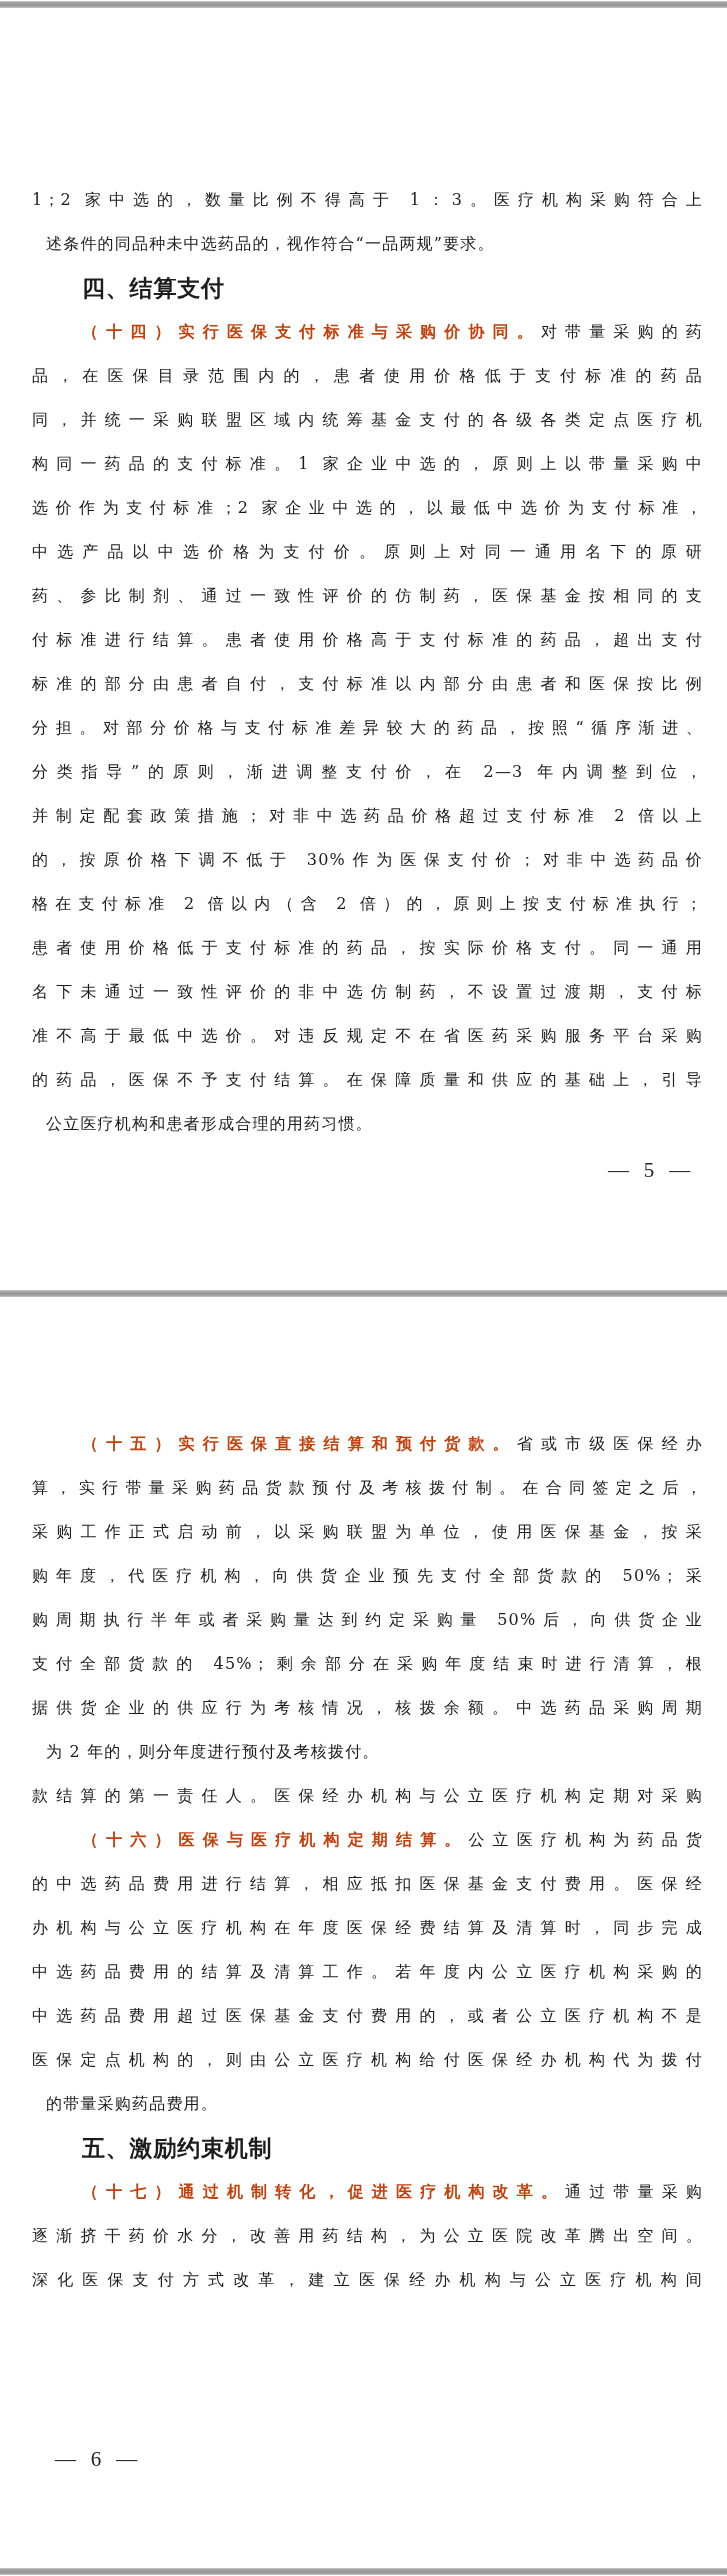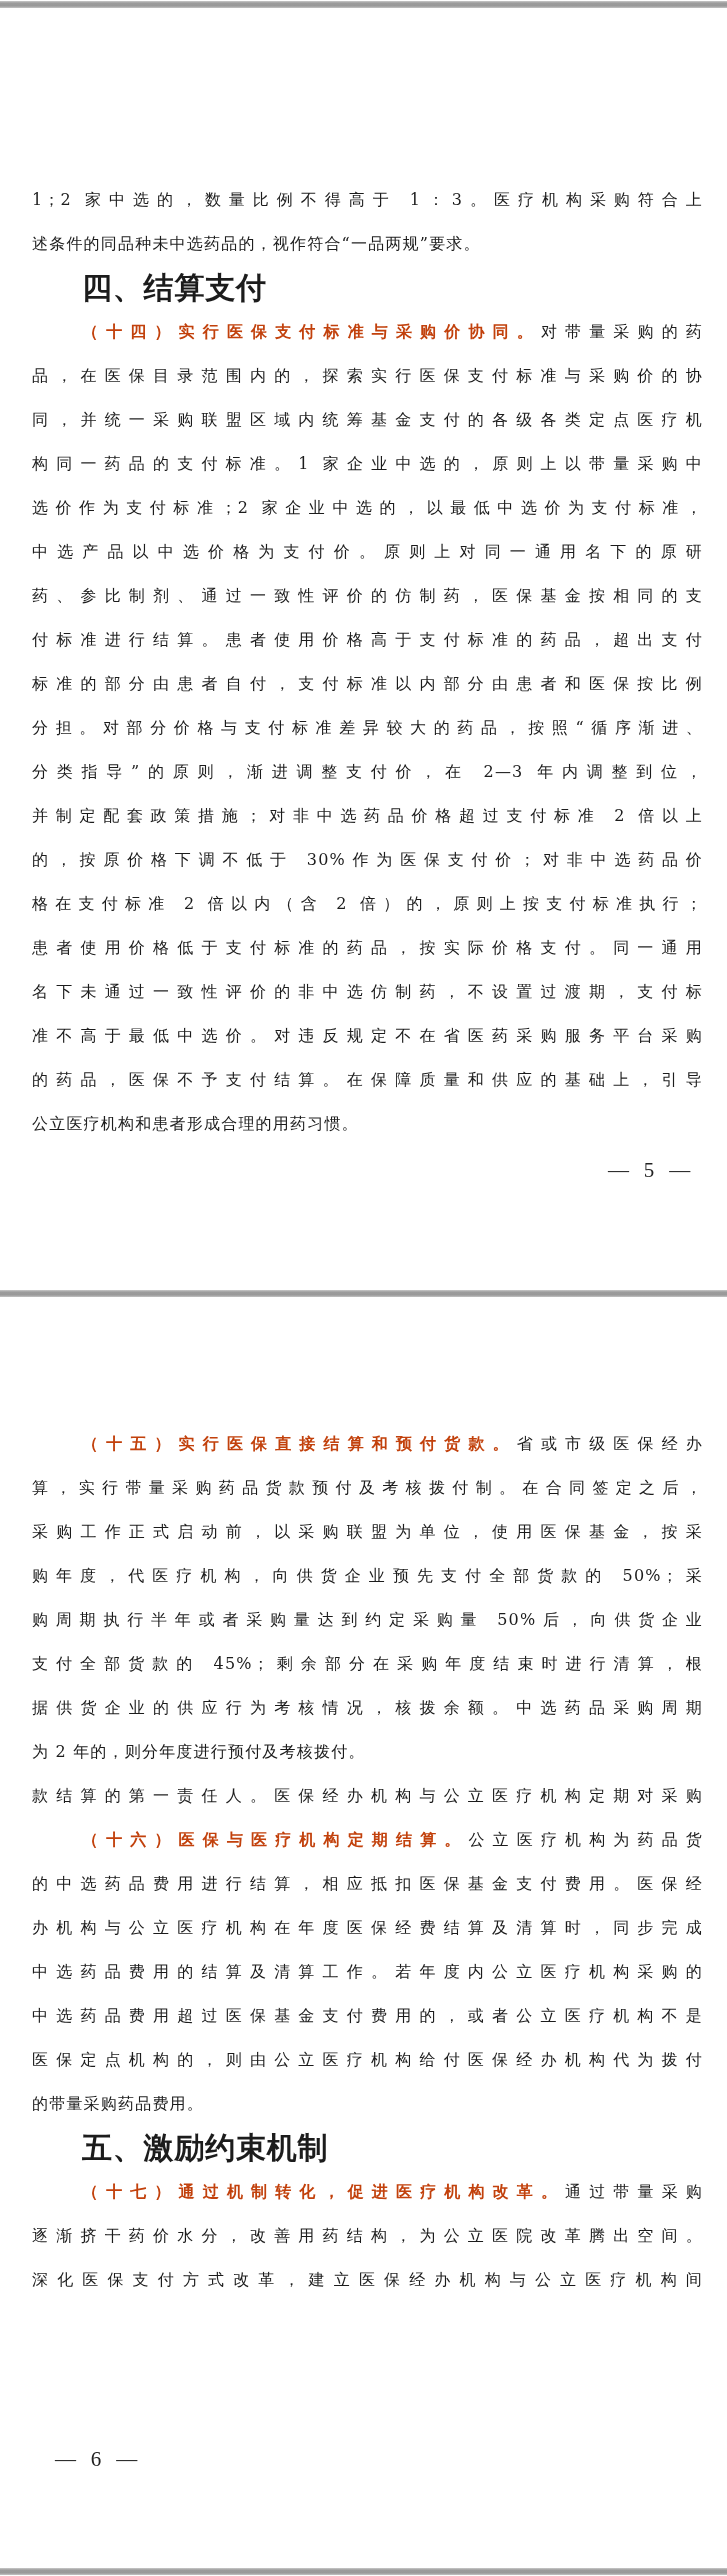--- a/index.html
+++ b/index.html
@@ -6,39 +6,39 @@
     body { width: 727px; height: 2576px; position: relative; overflow: hidden;
            font-family: "DejaVu Serif", "Liberation Serif", serif; color: #1c1c1c; }
     .bar { position: absolute; left: 0; width: 727px; height: 7.3px;
            background: linear-gradient(#c9c9c9, #9c9c9c 30%, #999999 70%, #c4c4c4); }
     .page-text { position: absolute; left: 32px; width: 671px; }
     .line { display: block; overflow: hidden; white-space: normal;
             font-size: 16px; letter-spacing: 1.2px; word-break: keep-all; }
     .p1 .line { height: 44px; line-height: 44px; }
     .p2 .line { height: 44px; line-height: 44px; }
     .full { text-align: justify; text-align-last: justify; }
-    .last { text-align: left; }
+    .last { text-align: left; margin-left: 14px; }
     .indent { text-indent: 50px; }
     .heading { padding-left: 50px; font-family: "DejaVu Sans", "Liberation Sans", sans-serif;
-               font-weight: bold; font-size: 30px; letter-spacing: 0.8px; }
+               font-weight: bold; font-size: 23px; letter-spacing: 0.8px; }
     .lead { font-weight: bold; color: #c2410c; }
     .page-num { position: absolute; font-size: 21px; letter-spacing: 4.8px; line-height: 24px;
                 font-family: "Liberation Serif", "DejaVu Serif", serif; color: #222; }
   </style>
 </head>
 <body>
 
 <div class="bar" style="top:0.8px;"></div>
 
 <div class="page-text p1" style="top:178px;">
   <div class="line full">1；2 家中选的，数量比例不得高于 1：3。医疗机构采购符合上</div>
   <div class="line last">述条件的同品种未中选药品的，视作符合“一品两规”要求。</div>
   <div class="line heading">四、结算支付</div>
   <div class="line full indent"><span class="lead">（十四）实行医保支付标准与采购价协同。</span><span>对带量采购的药</span></div>
-  <div class="line full">品，在医保目录范围内的，探索实行医保支付标准与采购价的协</div>
+  <div class="line full">品，在医保目录范围内的，患者使用价格低于支付标准的药品</div>
   <div class="line full">同，并统一采购联盟区域内统筹基金支付的各级各类定点医疗机</div>
   <div class="line full">构同一药品的支付标准。1 家企业中选的，原则上以带量采购中</div>
   <div class="line full">选价作为支付标准；2 家企业中选的，以最低中选价为支付标准，</div>
   <div class="line full">中选产品以中选价格为支付价。原则上对同一通用名下的原研</div>
   <div class="line full">药、参比制剂、通过一致性评价的仿制药，医保基金按相同的支</div>
   <div class="line full">付标准进行结算。患者使用价格高于支付标准的药品，超出支付</div>
   <div class="line full">标准的部分由患者自付，支付标准以内部分由患者和医保按比例</div>
   <div class="line full">分担。对部分价格与支付标准差异较大的药品，按照“循序渐进、</div>
   <div class="line full">分类指导”的原则，渐进调整支付价，在 2—3 年内调整到位，</div>
   <div class="line full">并制定配套政策措施；对非中选药品价格超过支付标准 2 倍以上</div>

